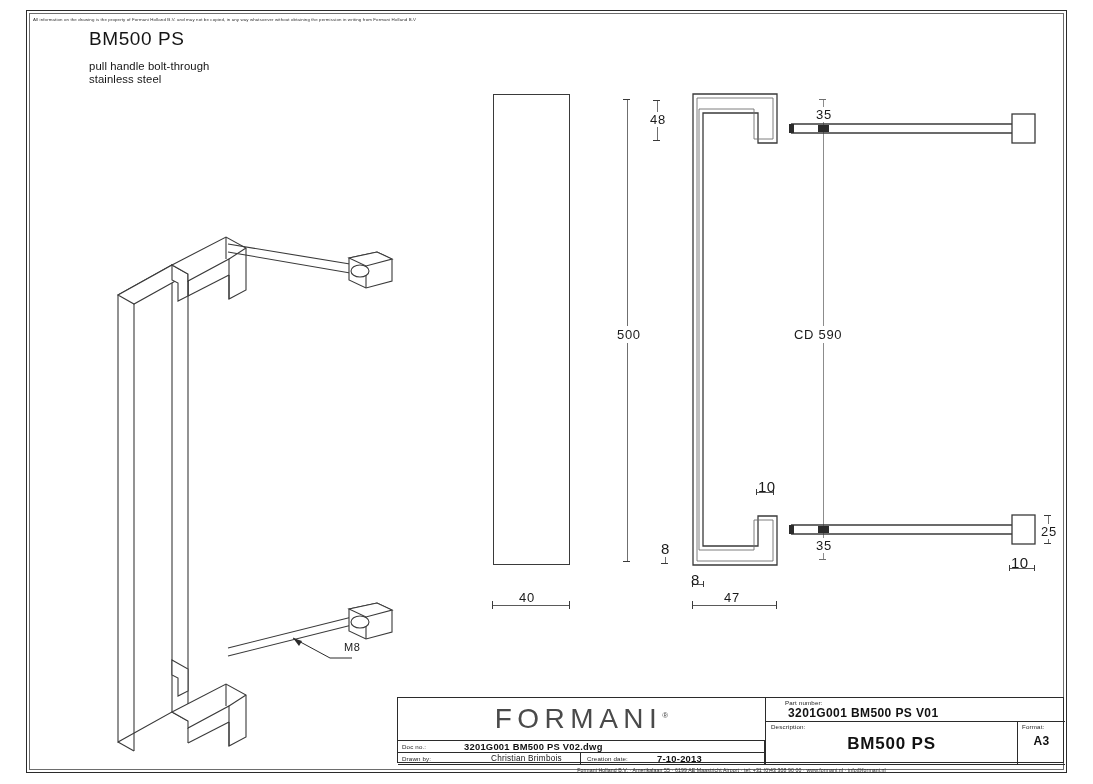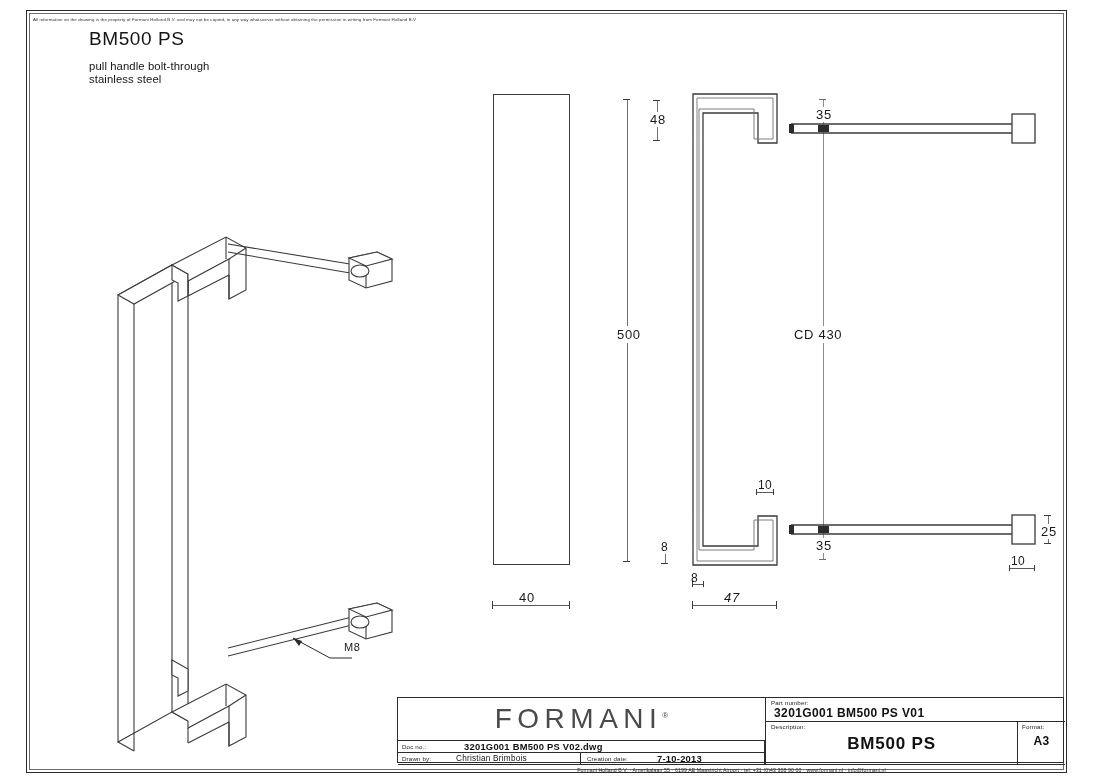--- a/index.html
+++ b/index.html
@@ -50,21 +50,21 @@
   .ln{position:absolute;background:#3a3a3a;}
   .hl{height:1px;}
   .vl{width:1px;}
   .thin{background:#6f6f6f;}
   .dimline{background:#5a5a5a;}
   .box{position:absolute;border:1.4px solid #3a3a3a;box-sizing:border-box;background:#fff;}
   .dimtxt{
     position:absolute;font-size:13px;color:#1a1a1a;
     letter-spacing:.7px;white-space:nowrap;
   }
-  .dimtxt.sm{font-size:12px;letter-spacing:.4px;}
+  .dimtxt.sm{font-size:15px;letter-spacing:.4px;}
 
   
   .tick{position:absolute;background:#3a3a3a;width:1.4px;height:7px;}
   .tickh{position:absolute;background:#3a3a3a;height:1.4px;width:7px;}
 
   
   .svgwrap{position:absolute;left:0;top:0;width:1093px;height:784px;pointer-events:none;}
 
   
   .tb{
@@ -191,36 +191,36 @@
     <g fill="none" stroke="#6f6f6f" stroke-width="0.9">
 
       <path d="M697,98 L773,98 L773,139 L754,139 L754,109 L699,109 L699,550 L754,550
                L754,520 L773,520 L773,561 L697,561 Z"></path>
     </g>
   </svg>
 
   <div class="ln hl dimline" style="left:693px;top:605px;width:84px;"></div>
   <div class="tick" style="left:692px;top:601px;height:8px;"></div>
   <div class="tick" style="left:776px;top:601px;height:8px;"></div>
-  <div class="dimtxt" style="left:724px;top:590px;font-style:italic;">47</div>
+  <div class="dimtxt" style="left:724px;top:590px;">47</div>
 
   <div class="ln hl dimline" style="left:693px;top:584px;width:11px;"></div>
   <div class="tick" style="left:692px;top:581px;height:6px;"></div>
   <div class="tick" style="left:703px;top:581px;height:6px;"></div>
   <div class="dimtxt sm" style="left:691px;top:571px;">8</div>
 
   <div class="ln hl dimline" style="left:757px;top:492px;width:17px;"></div>
   <div class="tick" style="left:756px;top:489px;height:6px;"></div>
   <div class="tick" style="left:773px;top:489px;height:6px;"></div>
   <div class="dimtxt sm" style="left:758px;top:478px;">10</div>
 
   <div class="ln vl thin" style="left:823px;top:100px;height:460px;background:#8c8c8c;"></div>
   <div class="tickh" style="left:819px;top:99px;background:#6f6f6f;"></div>
   <div class="tickh" style="left:819px;top:559px;background:#6f6f6f;"></div>
-  <div class="dimtxt" style="left:791px;top:326px;background:#fff;padding:1px 3px;">CD 430</div>
+  <div class="dimtxt" style="left:791px;top:326px;background:#fff;padding:1px 3px;">CD 590</div>
 
   <div class="dimtxt" style="left:814px;top:107px;background:#fff;padding:0 2px;">35</div>
 
   <div class="dimtxt" style="left:814px;top:538px;background:#fff;padding:0 2px;">35</div>
 
   <svg class="svgwrap" viewBox="0 0 1093 784" width="1093" height="784">
     <g stroke="#3a3a3a" fill="none">
 
       <line x1="791" y1="124" x2="1012" y2="124" stroke-width="1.3"></line>
       <line x1="791" y1="133" x2="1012" y2="133" stroke-width="1.3"></line>
@@ -263,34 +263,34 @@
 
     <div class="cell bt" style="left:0;top:42px;width:367px;height:12px;
          border-top:1px solid #2b2b2b;border-right:1px solid #2b2b2b;
          display:flex;align-items:center;">
       <span class="lbl" style="padding-left:4px;width:52px;">Doc no.:</span>
       <span class="val val-b" style="padding-left:10px;">3201G001 BM500 PS V02.dwg</span>
     </div>
 
     <div class="cell" style="left:0;top:54px;width:183px;height:12px;
          border-top:1px solid #2b2b2b;border-right:1px solid #2b2b2b;
-         display:flex;align-items:center;">
+         display:flex;align-items:center;gap:35px;">
       <span class="lbl" style="padding-left:4px;width:54px;">Drawn by:</span>
       <span class="val" style="font-size:8.2px;">Christian Brimbois</span>
     </div>
 
     <div class="cell" style="left:183px;top:54px;width:184px;height:12px;
          border-top:1px solid #2b2b2b;border-right:1px solid #2b2b2b;
          display:flex;align-items:center;">
       <span class="lbl" style="padding-left:6px;width:62px;">Creation date:</span>
       <span class="val val-b" style="padding-left:8px;">7-10-2013</span>
     </div>
 
     <div class="cell" style="left:367px;top:0;width:300px;height:23px;
-         border-left:1px solid #2b2b2b;">
+         border-left:1px solid #2b2b2b;padding-left:14px;">
       <div class="lbl" style="padding:1px 0 0 5px;">Part number:</div>
       <div class="val val-b" style="font-size:12px;padding-left:8px;letter-spacing:.4px;">3201G001 BM500 PS V01</div>
     </div>
 
     <div class="cell" style="left:367px;top:23px;width:253px;height:43px;
          border-left:1px solid #2b2b2b;border-top:1px solid #2b2b2b;
          border-right:1px solid #2b2b2b;">
       <div class="lbl" style="padding:1px 0 0 5px;">Description:</div>
       <div class="val val-b" style="font-size:17px;letter-spacing:.8px;text-align:center;
            padding-top:4px;">BM500 PS</div>

